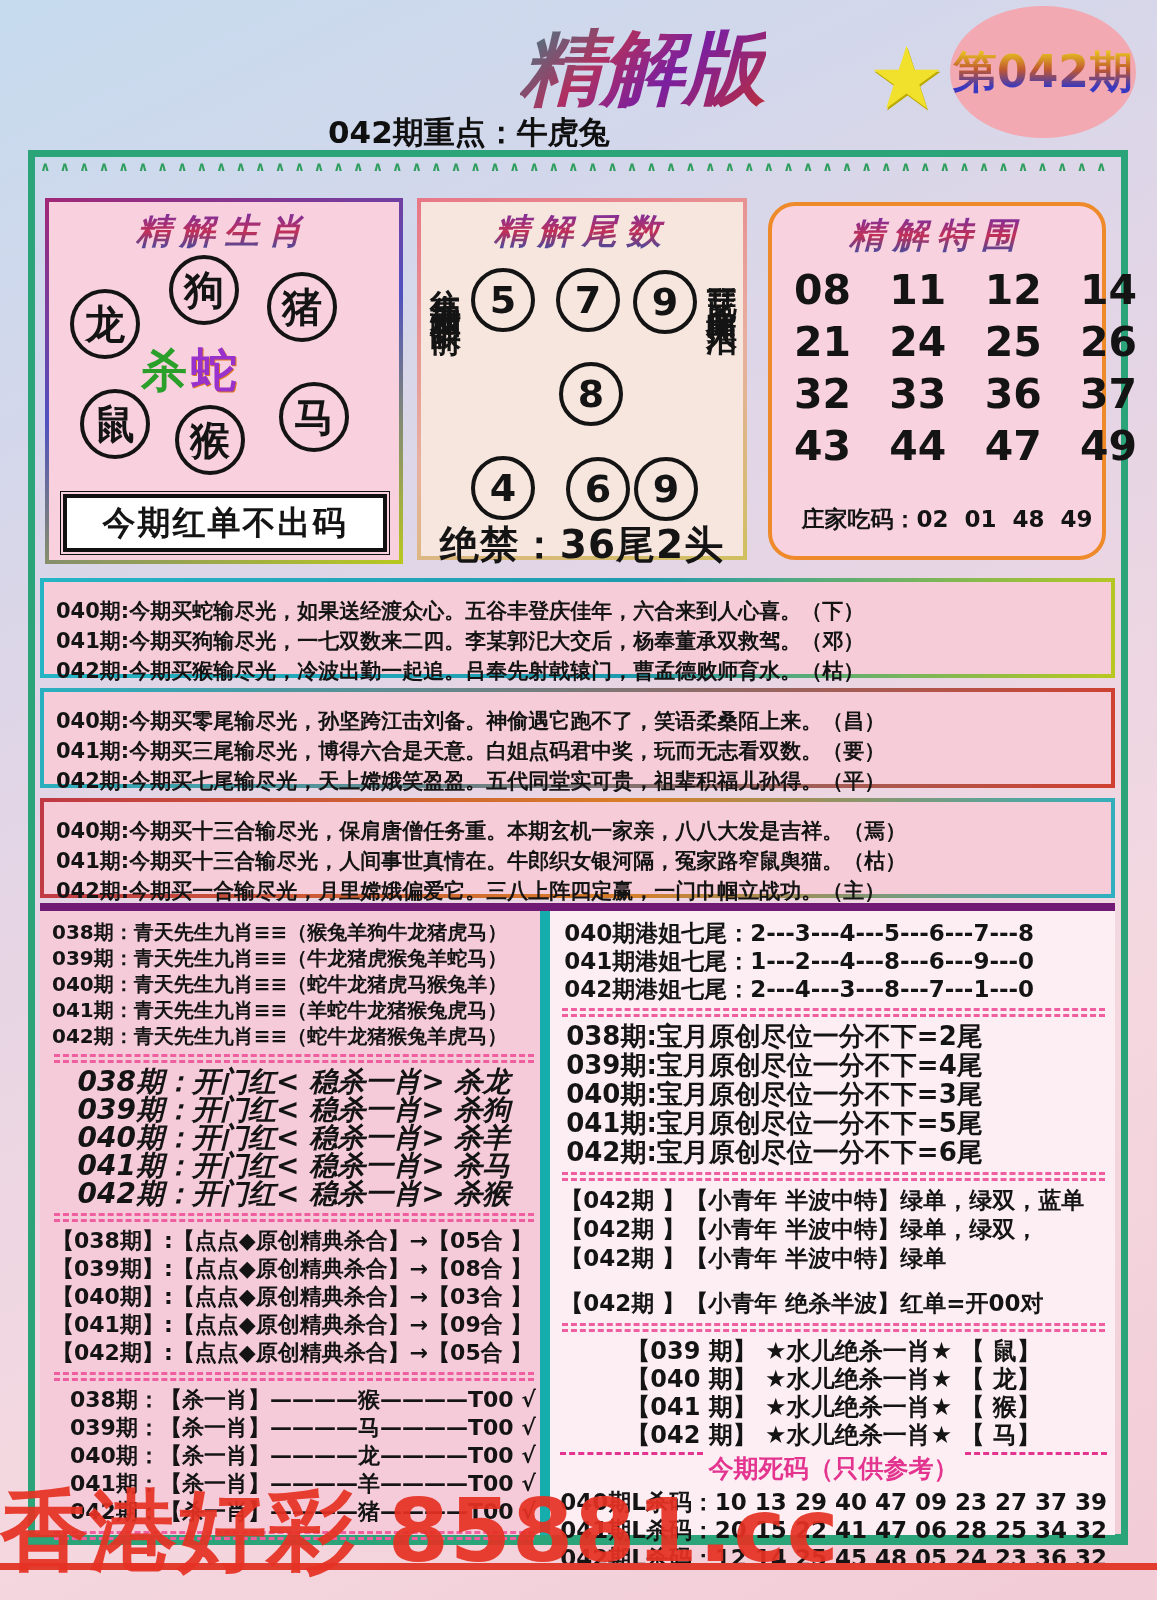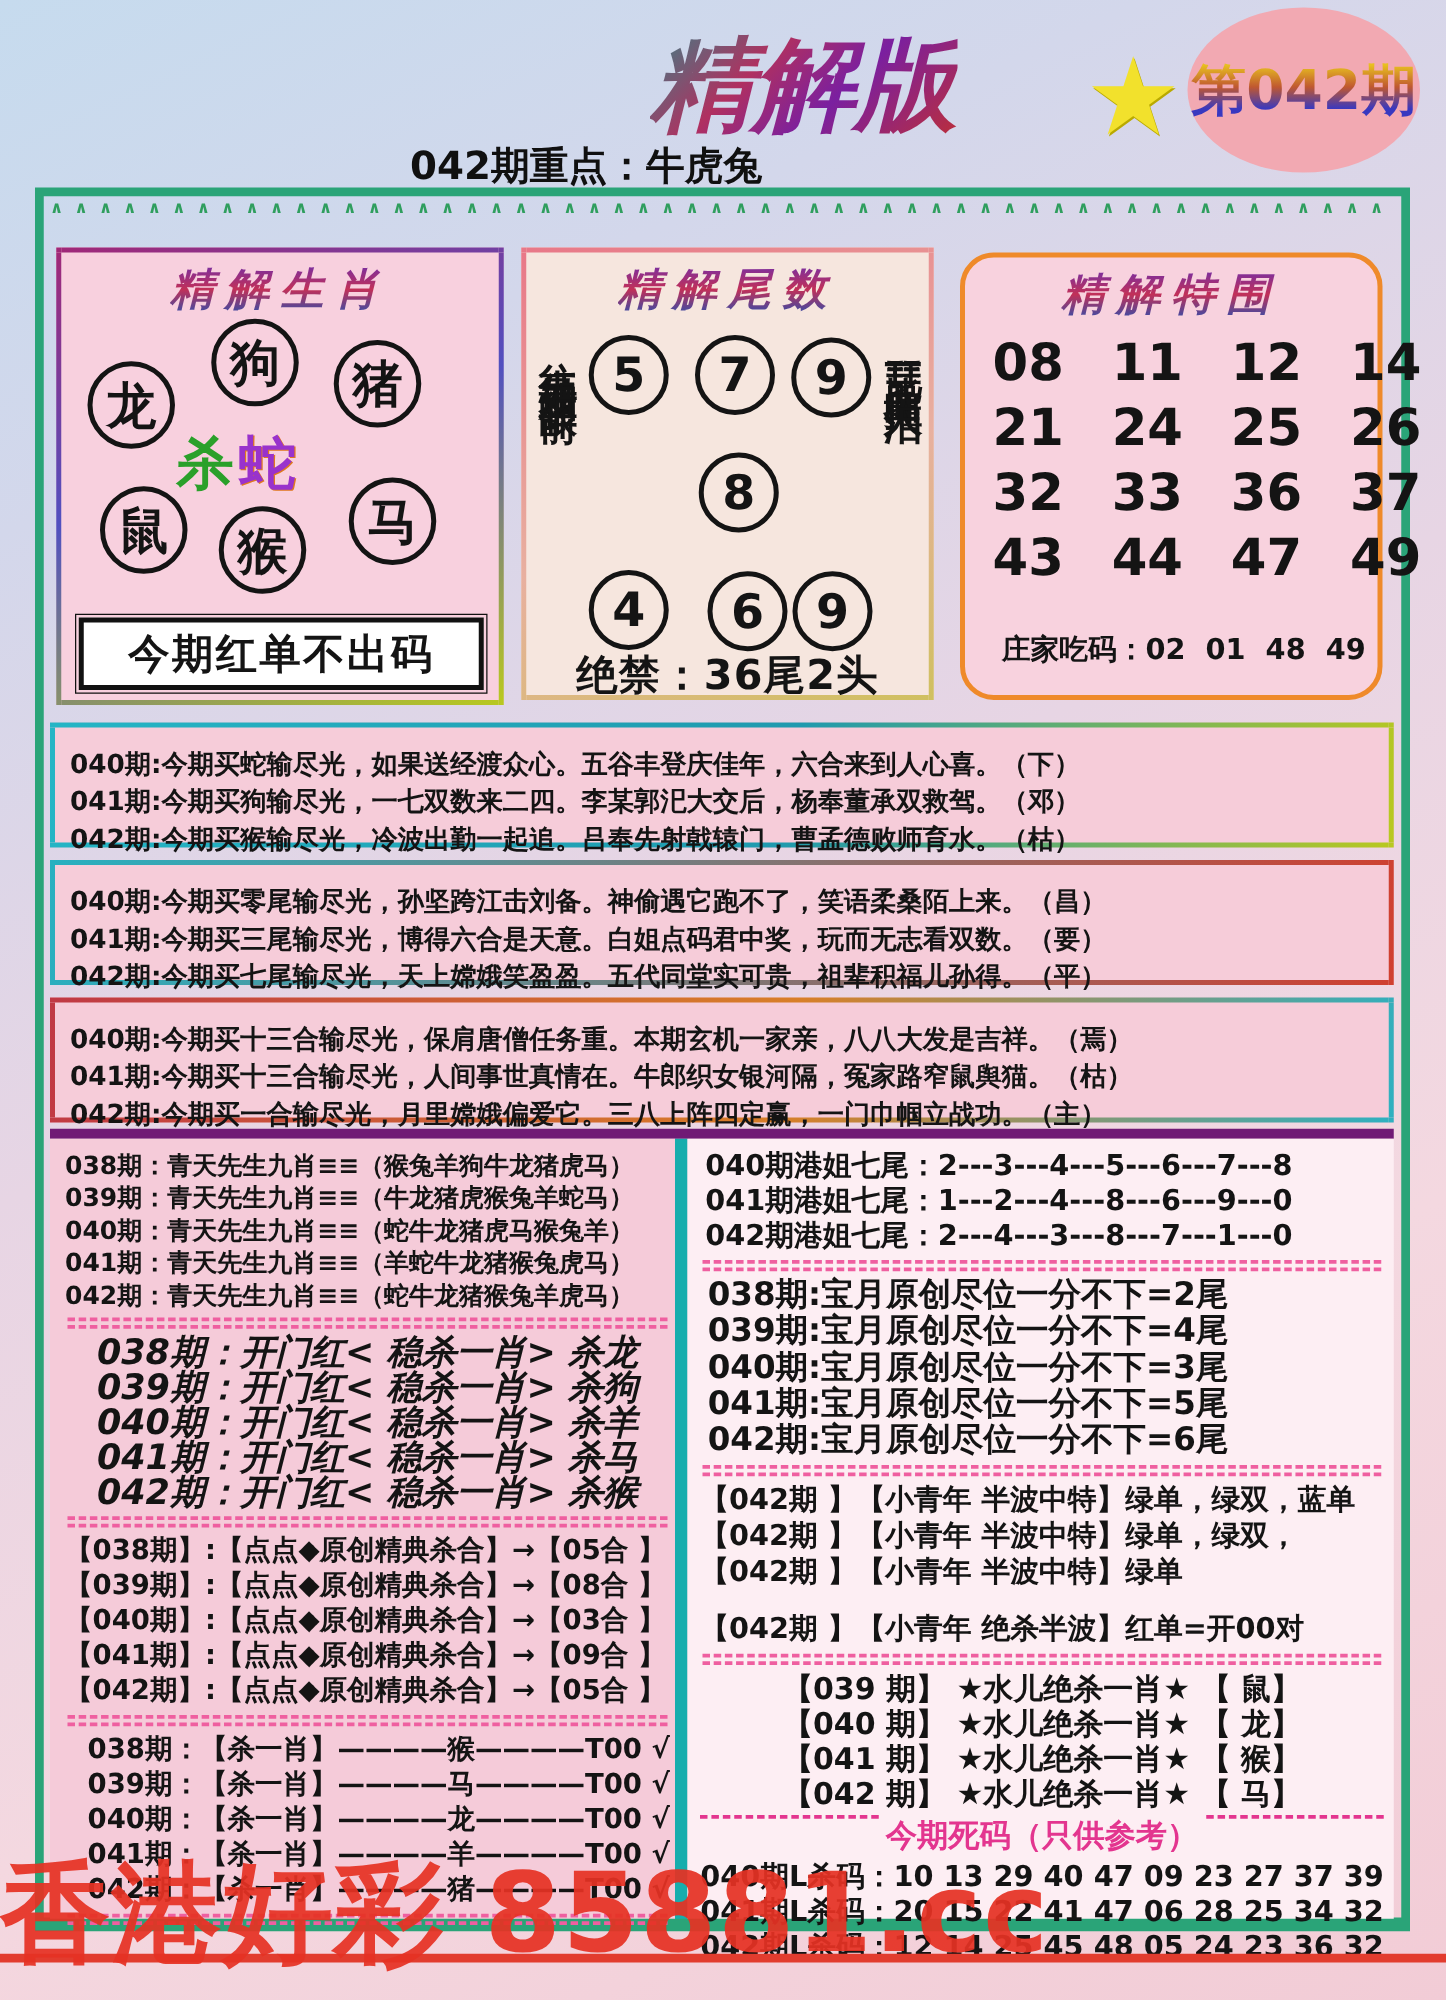--- a/index.html
+++ b/index.html
@@ -38,21 +38,21 @@
   .zcircle{width:62px;height:62px;border:4px solid #141414;border-radius:50%;
     display:flex;align-items:center;justify-content:center;font-size:40px;font-weight:900;}
   .kill-text{font-size:46px;font-weight:900;letter-spacing:4px;white-space:nowrap;}
   .kill-text .k1{color:#2aa02a;}
   .kill-text .k2{color:#9932cc;text-shadow:1px 1px 0 #e07820;}
   .notice{left:14px;top:292px;width:316px;height:50px;background:#fff;border:4px solid #111;outline:1px solid #111;outline-offset:2px;
     display:flex;align-items:center;justify-content:center;font-size:33px;font-weight:900;letter-spacing:2px;}
   .vphrase{writing-mode:vertical-rl;text-orientation:upright;font-size:31px;font-weight:900;letter-spacing:6px;line-height:34px;}
   .ncircle{width:56px;height:56px;border:4px solid #141414;border-radius:50%;
     display:flex;align-items:center;justify-content:center;font-size:38px;font-weight:900;}
-  .ban-text{left:0;top:316px;width:100%;text-align:center;font-size:33px;font-weight:900;letter-spacing:1px;}
+  .ban-text{left:0;top:316px;width:100%;text-align:center;font-size:39px;font-weight:900;letter-spacing:1px;}
   .range-rows{left:22px;top:58px;font-size:41px;font-weight:900;line-height:52px;word-spacing:24px;white-space:nowrap;}
   .eat-codes{left:10px;top:298px;width:100%;font-size:23px;font-weight:700;word-spacing:8px;white-space:nowrap;text-align:center;}
   
   .vblock{left:40px;width:1075px;height:100px;background:#f6ccd9;box-sizing:border-box;
     border:4px solid transparent;padding:14px 12px 0 12px;}
   .vb1{top:578px;border-image:linear-gradient(100deg,#25b5c5,#1f9aae 55%,#b8c820) 1;}
   .vb2{top:688px;border-image:linear-gradient(100deg,#28b0c0,#d04030) 1;}
   .vb3{top:798px;border-image:linear-gradient(100deg,#c03944,#d87f28 55%,#2fb0c0) 1;}
   .vline{font-size:21px;font-weight:700;line-height:30px;white-space:nowrap;}
   

